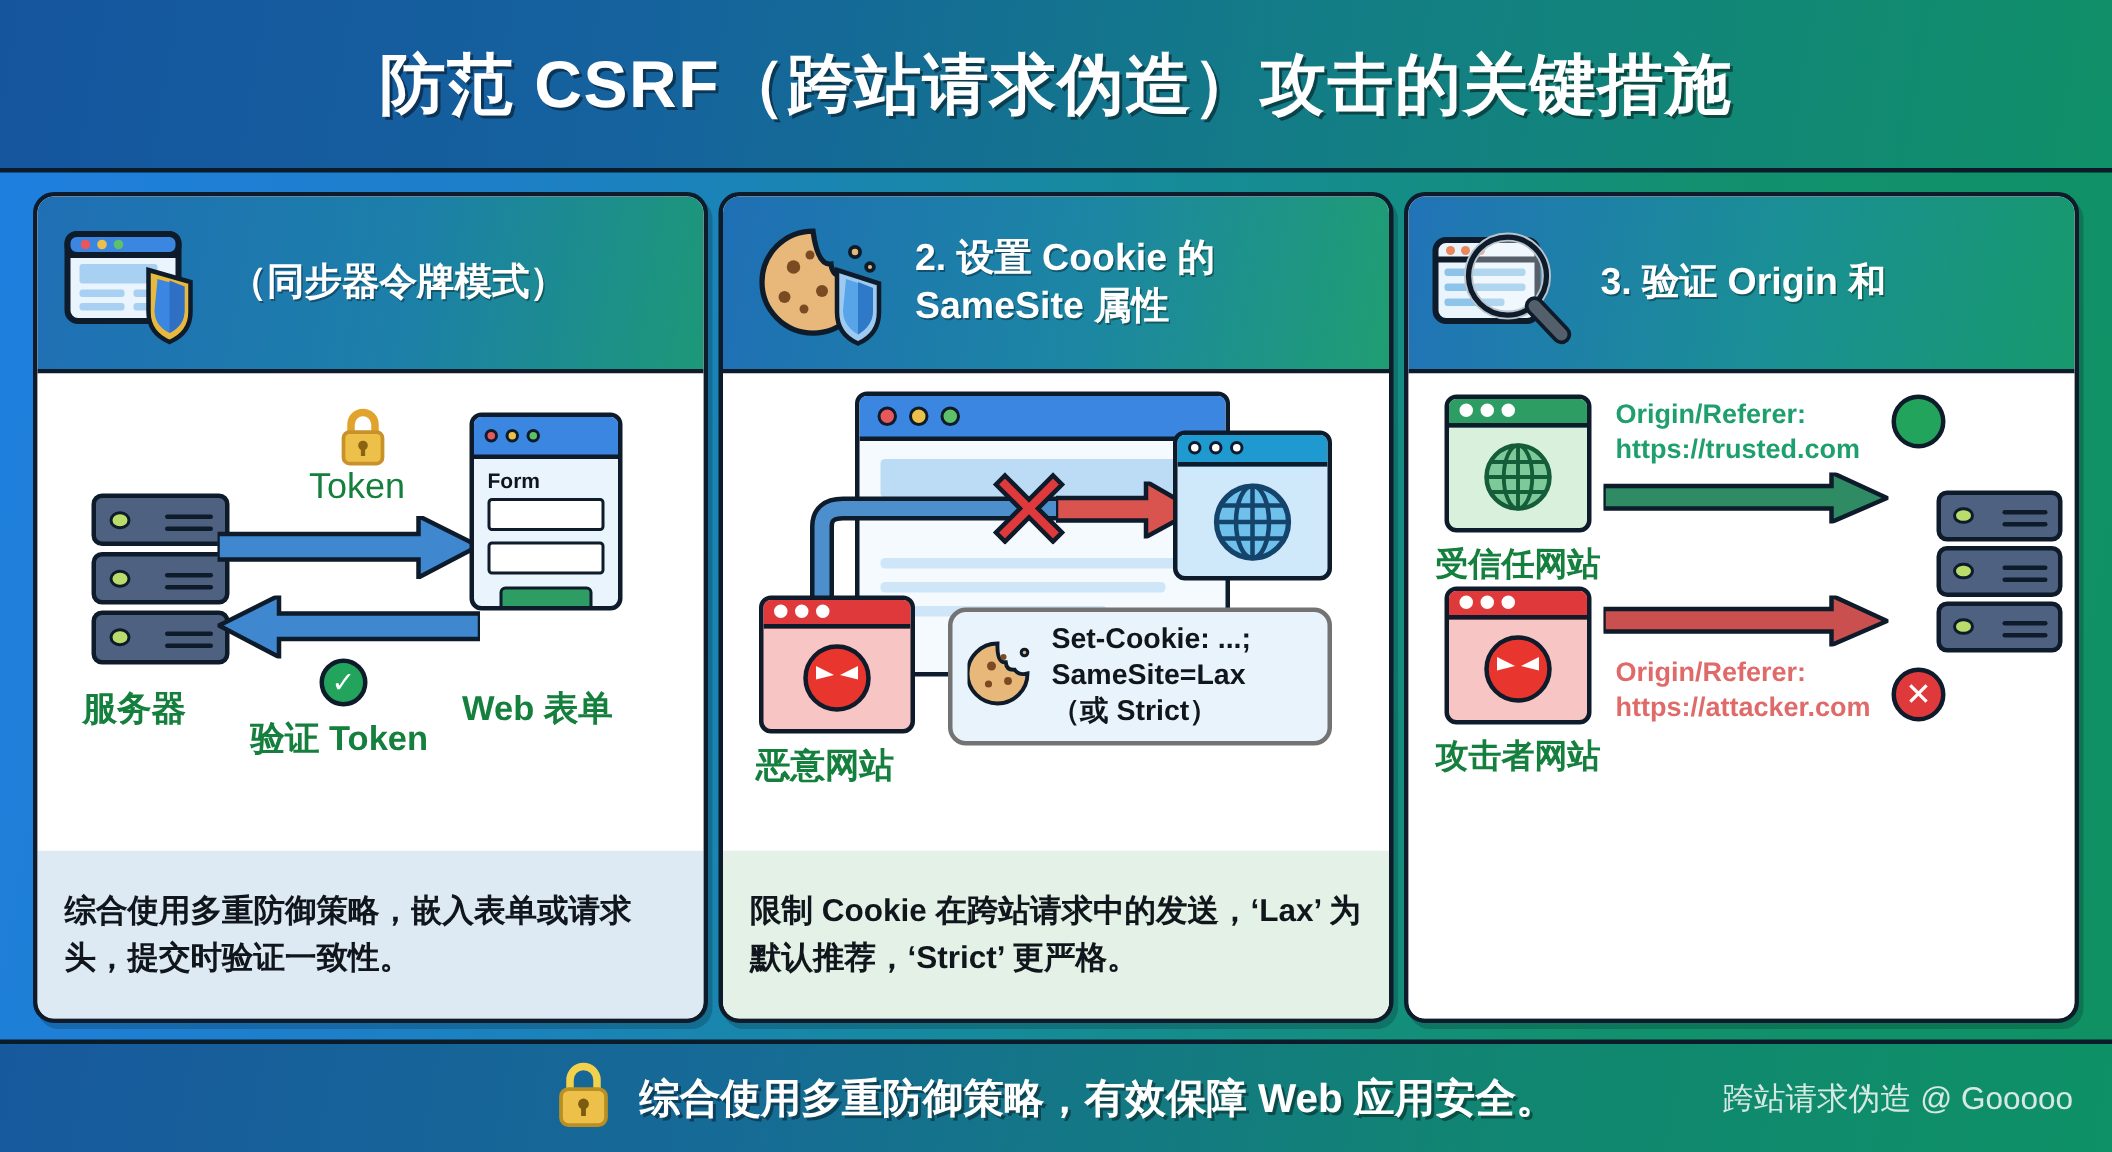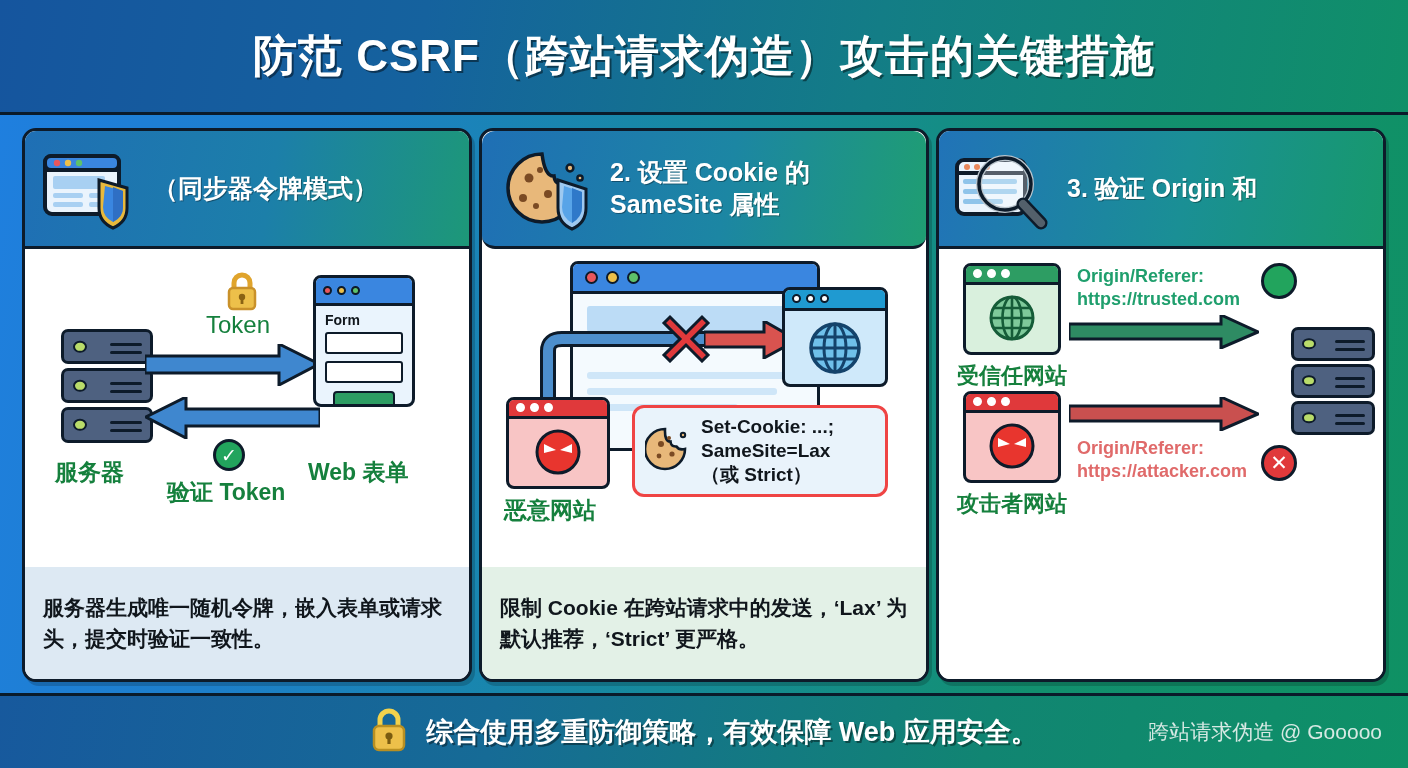--- a/index.html
+++ b/index.html
@@ -27,21 +27,21 @@
          display:flex;justify-content:space-between;padding:0 22px;box-sizing:border-box;}
   .card{
     width:444px;height:548px;background:#ffffff;border:3px solid #0d1b2a;border-radius:14px;
     overflow:hidden;display:flex;flex-direction:column;box-shadow:3px 4px 0 rgba(0,0,0,.18);
   }
   .card-head{
     height:118px;flex:0 0 118px;display:flex;align-items:center;gap:10px;padding:0 14px;
     border-bottom:3px solid #0d1b2a;box-sizing:border-box;
   }
   .c1 .card-head{background:linear-gradient(100deg,#1f6fb5 0%,#1c7fa9 55%,#1d9878 100%);}
-  .c2 .card-head{background:linear-gradient(100deg,#1f6fb5 0%,#1c86a3 55%,#1f9e72 100%);border-radius:13px;}
+  .c2 .card-head{background:linear-gradient(100deg,#1f6fb5 0%,#1c86a3 55%,#1f9e72 100%);}
   .c3 .card-head{background:linear-gradient(100deg,#2173b8 0%,#1a8f95 55%,#17996c 100%);}
   .head-title{color:#fff;font-size:25px;font-weight:bold;line-height:1.25;text-shadow:1px 1px 0 rgba(0,0,0,.35);}
   .card-body{flex:1 1 auto;position:relative;background:#fff;}
   .card-foot{
     flex:0 0 112px;padding:14px 18px;box-sizing:border-box;
     font-size:21px;line-height:1.5;color:#10161c;font-weight:bold;
     display:flex;align-items:center;
   }
   .c1 .card-foot{background:#dde9f3;}
   .c2 .card-foot,.c3 .card-foot{background:#e3f1e7;}
@@ -74,21 +74,21 @@
   
   .arrow{position:absolute;}
 
   
   .badge{position:absolute;border-radius:50%;border:3px solid #0d1b2a;box-sizing:border-box;
          display:flex;align-items:center;justify-content:center;color:#fff;font-weight:bold;}
   .badge.ok{background:#22a45d;}
   .badge.no{background:#e0393b;}
 
   
-  .callout{position:absolute;background:#e9f3fb;border:3px solid #ef4444;border-radius:12px;
+  .callout{position:absolute;background:#e9f3fb;border:3px solid #737373;border-radius:12px;
            box-sizing:border-box;display:flex;align-items:center;gap:10px;padding:8px 10px;}
   .callout .txt{font-size:19px;font-weight:bold;color:#10161c;line-height:1.26;white-space:pre-line;}
 
   
   .urltext{position:absolute;font-size:18px;font-weight:bold;line-height:1.25;white-space:pre-line;}
 
   
   .footbar{
     position:absolute;left:0;bottom:0;width:1408px;height:72px;
     background:linear-gradient(100deg,#17599d 0%,#166b96 35%,#118572 70%,#0e9166 100%);
@@ -188,21 +188,21 @@
           <div style="padding:6px 9px;box-sizing:border-box;">
             <div style="font-size:14px;font-weight:bold;color:#10161c;margin-bottom:4px;">Form</div>
             <div style="height:18px;background:#fff;border:2.5px solid #0d1b2a;border-radius:3px;margin-bottom:7px;"></div>
             <div style="height:18px;background:#fff;border:2.5px solid #0d1b2a;border-radius:3px;margin-bottom:8px;"></div>
             <div style="height:20px;width:58px;margin:0 auto;background:#2d9d63;border:2.5px solid #0d1b2a;border-radius:4px;"></div>
           </div>
         </div>
         <div class="lbl" style="left:283px;top:208px;font-size:23px;">Web 表单</div>
       </div>
 
-      <div class="card-foot">服务器生成唯一随机令牌，嵌入表单或请求头，提交时验证一致性。</div>
+      <div class="card-foot">综合使用多重防御策略，嵌入表单或请求头，提交时验证一致性。</div>
     </div>
 
     <div class="card c2">
       <div class="card-head">
         <div class="hicon">
           <svg viewBox="0 0 104 86" width="104" height="86">
             <path d="M46 8 a34 34 0 1 0 34 34 q-9 2 -13 -4 q-8 1 -9 -8 q-9 1 -12 -22 Z" fill="#e8b87a" stroke="#0d1b2a" stroke-width="3.5"></path>
             <circle cx="33" cy="32" r="4.5" fill="#7a4a23"></circle>
               <circle cx="52" cy="48" r="4" fill="#7a4a23"></circle>
             <circle cx="27" cy="52" r="4" fill="#7a4a23"></circle>

